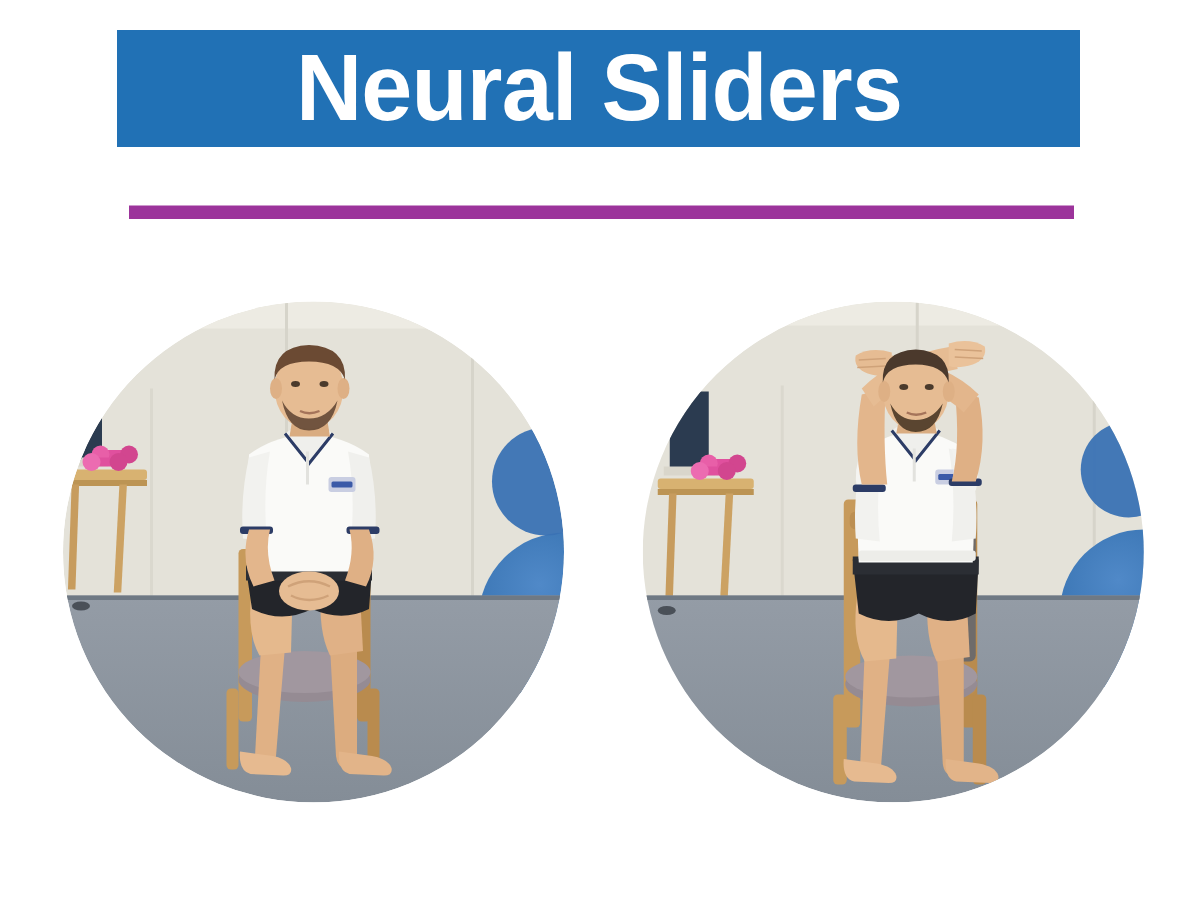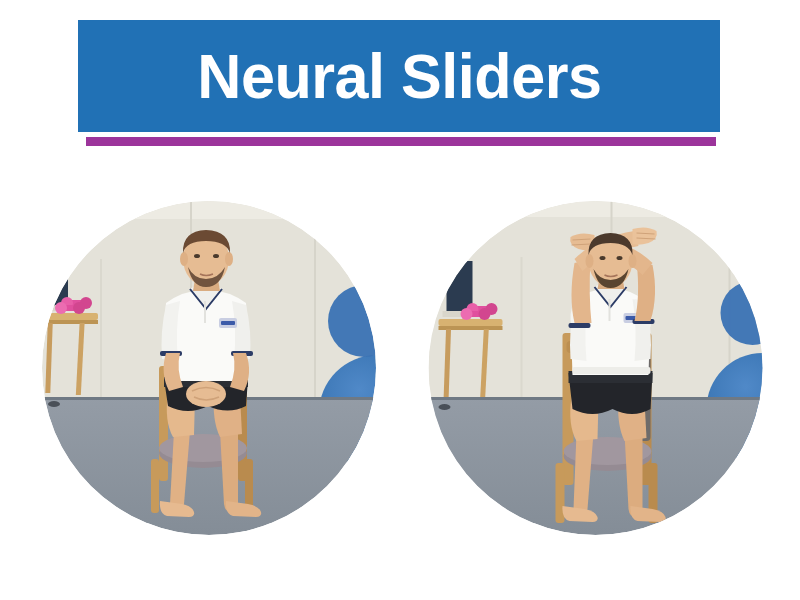--- a/index.html
+++ b/index.html
@@ -14,21 +14,21 @@
     overflow: hidden;
     position: relative;
   }
 
   
   #title-banner {
     position: absolute;
     left: 78px;
     top: 20px;
     width: 642px;
-    height: 112px;
+    height: 78px;
     background: #2171B5;
     box-sizing: border-box;
     display: flex;
     align-items: center;
     justify-content: center;
   }
   #title-text {
     color: #ffffff;
     font-family: "Liberation Sans Narrow", "Liberation Sans", sans-serif;
     font-weight: bold;

